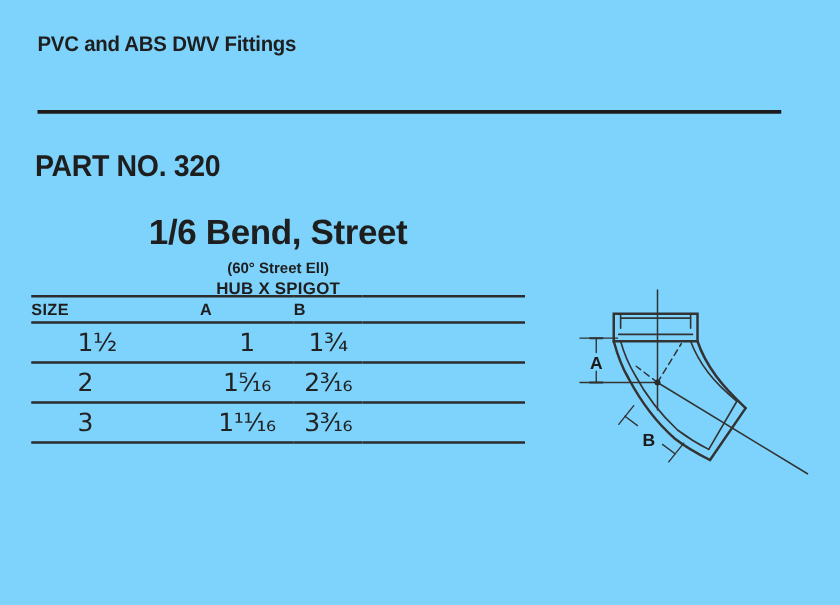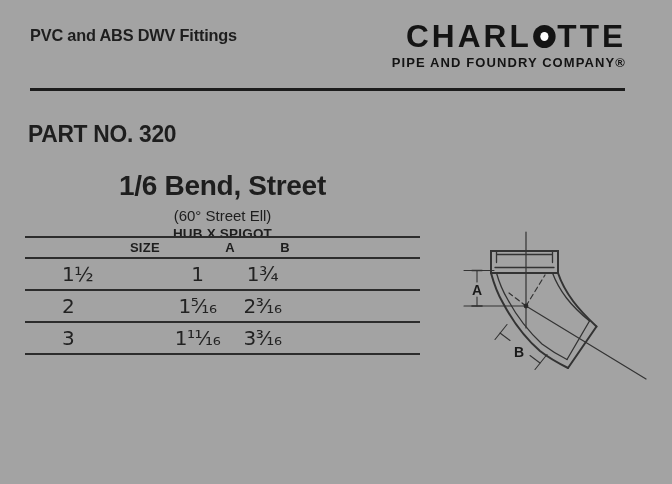--- a/index.html
+++ b/index.html
@@ -1,18 +1,18 @@
 <!DOCTYPE html>
 <html><head>
 <meta charset="utf-8">
 <style>
   html,body{margin:0;padding:0;background:#e8e8e8;}
   .page{
     position:relative;width:672px;height:484px;margin:0 auto;
-    background:#a3a3a3;color:#1e1e1e;overflow:hidden;
+    background:#7dd3fc;color:#1e1e1e;overflow:hidden;
     font-family:"Liberation Sans",sans-serif;
   }
   
   .doc-title{
     position:absolute;left:30px;top:26px;
     font-size:17px;font-weight:bold;letter-spacing:-0.2px;
     transform:scaleX(.96);transform-origin:left top;white-space:nowrap;
   }
   .logo-block{position:absolute;right:46px;top:21px;text-align:right;}
   .brand{
@@ -34,35 +34,35 @@
   .rule{position:absolute;left:30px;top:88px;width:595px;height:3px;background:#1c1c1c;}
   
   .part-no{
     position:absolute;left:28px;top:120px;
     font-size:24px;font-weight:bold;letter-spacing:-0.3px;
     transform:scaleX(.95);transform-origin:left top;white-space:nowrap;
   }
   
   .fitting-head{position:absolute;left:25px;top:170px;width:395px;text-align:center;}
   .f-title{font-size:28px;font-weight:bold;letter-spacing:-0.3px;}
-  .f-sub{font-size:15px;font-weight:normal;margin-top:5px;}
+  .f-sub{font-size:12px;font-weight:bold;margin-top:5px;}
   .f-conn{font-size:13.5px;font-weight:bold;margin-top:2px;letter-spacing:0.2px;}
   
   .spec-table{
     position:absolute;left:25px;top:236px;width:395px;
     border-collapse:collapse;table-layout:fixed;
     border-top:2px solid #2c2c2c;
   }
   .spec-table col.c1{width:135px}
   .spec-table col.c2{width:75px}
   .spec-table col.c3{width:55px}
   .spec-table col.c4{width:130px}
   .spec-table tr{border-bottom:2px solid #2c2c2c;}
   .spec-table th{
-    height:19px;font-size:13px;font-weight:bold;text-align:right;
+    height:19px;font-size:13px;font-weight:bold;text-align:left;
     padding:0;vertical-align:middle;letter-spacing:0.3px;
   }
   .spec-table td{
     height:30px;padding:0;vertical-align:middle;text-align:center;
     font-family:"DejaVu Sans",sans-serif;font-size:20px;color:#222;
     letter-spacing:-0.4px;
   }
   .spec-table td.size-cell{text-align:left;padding-left:37px;}
   
   .diagram{position:absolute;left:450px;top:220px;width:220px;height:178px;}
@@ -73,24 +73,20 @@
     font-size:15.5px;line-height:1.45;color:#2a2a2a;letter-spacing:-0.1px;
   }
 </style>
 </head>
 <body>
 
 <div class="page">
 
   <div class="doc-title">PVC and ABS DWV Fittings</div>
 
-  <div class="logo-block">
-    <div class="brand"><span>CHARL</span><span class="o-disc"></span><span>TTE</span></div>
-    <div class="tagline">PIPE AND FOUNDRY COMPANY®</div>
-  </div>
 
   <div class="rule"></div>
 
   <div class="part-no">PART NO. 320</div>
 
   <div class="fitting-head">
     <div class="f-title">1/6 Bend, Street</div>
     <div class="f-sub">(60° Street Ell)</div>
     <div class="f-conn">HUB X SPIGOT</div>
   </div>

